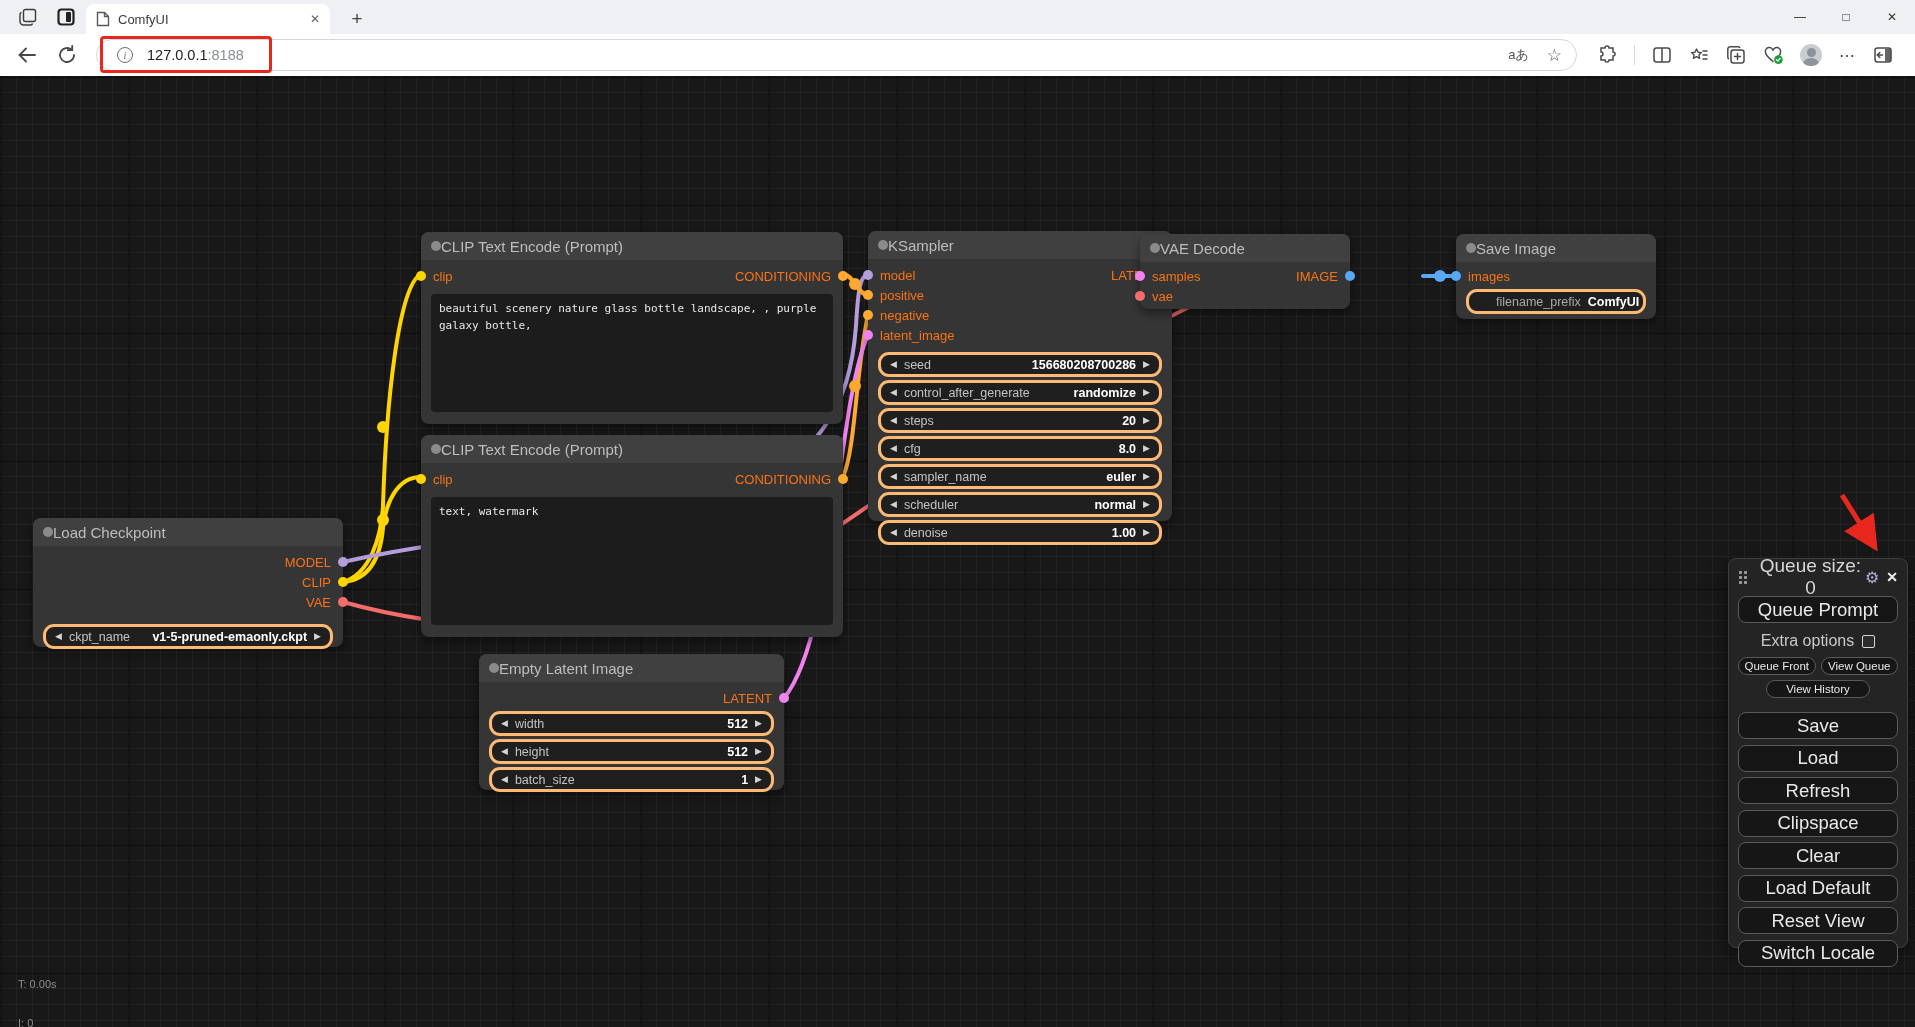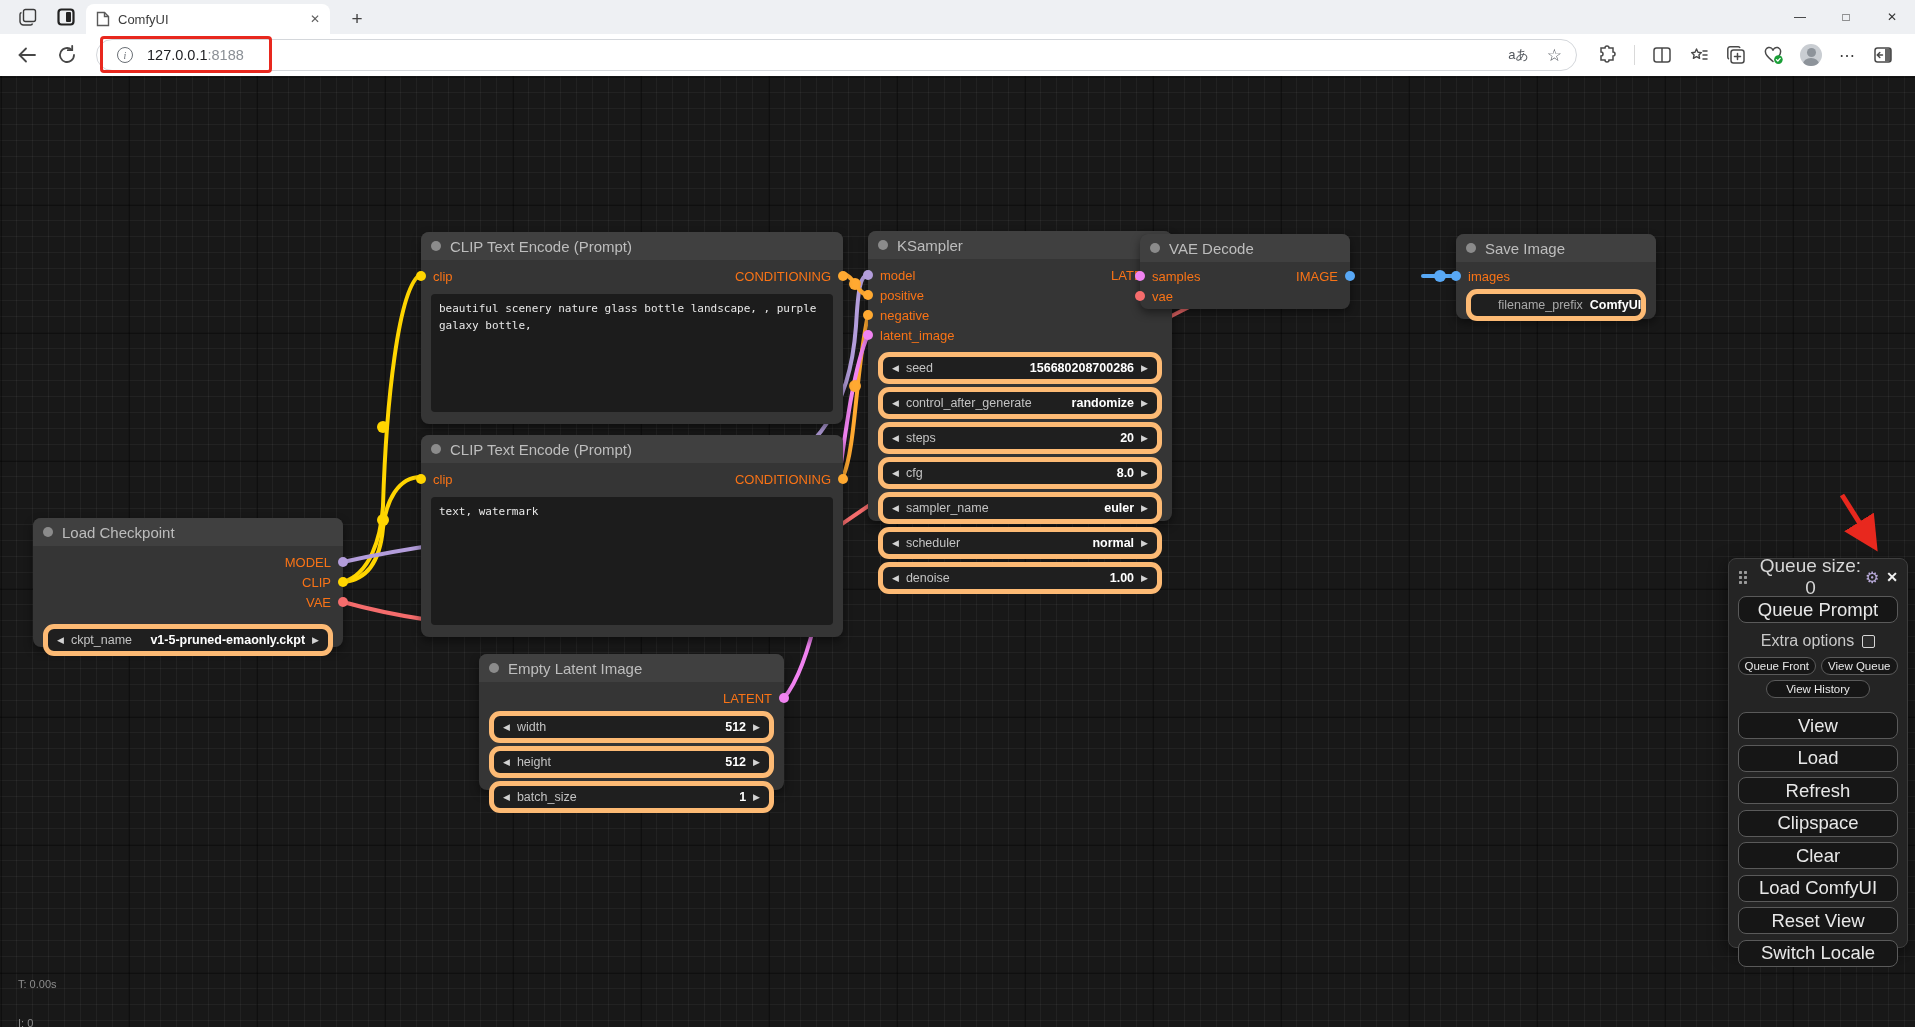--- a/index.html
+++ b/index.html
@@ -58,33 +58,33 @@
               linear-gradient(90deg, rgba(255,255,255,0.045) 1px, transparent 1px);
             background-size:128px 128px,128px 128px,16px 16px,16px 16px; }
   svg.wires { position:absolute; inset:0; z-index:1; }
   svg.anno  { position:absolute; inset:0; z-index:40; pointer-events:none; }
   .wire { fill:none; stroke-width:4; stroke-linecap:round; }
 
   
   .node { position:absolute; background:#353535; border-radius:8px; z-index:2;
           box-shadow:0 4px 10px rgba(0,0,0,.45); color:#ddd; }
   .node-header { height:28px; background:#404040; border-radius:8px 8px 0 0; display:flex;
-                 align-items:center; padding:0 10px; gap:9px; }
+                 align-items:center; padding:0 10px; }
   .node-title { font-size:15px; color:#bdbdbd; white-space:nowrap; }
   .title-dot { width:10px; height:10px; border-radius:50%; background:#8b8b8b; flex:none; }
   .ports { padding-top:6px; }
   .ports.tight { padding-top:4px; }
   .port-row { height:20px; position:relative; display:flex; align-items:center;
               padding:0 12px; font-size:13px; color:#f97316; }
   .port-row .out-label { margin-left:auto; }
   .pdot { width:10px; height:10px; border-radius:50%; position:absolute; top:5px; background:#888; }
   .pdot.in  { left:-5px; }
   .pdot.out { right:-5px; }
 
-  .widget { height:32px; margin:3px 10px 0 10px; background:#1f1f1f; border:5px solid #fdba74;
+  .widget { height:25px; margin:3px 10px 0 10px; background:#1f1f1f; border:3px solid #fdba74;
             border-radius:11px; display:flex; align-items:center; padding:0 9px; gap:7px;
             font-size:12.5px; }
   .widget .arrow { font-size:9px; color:#d3d3d3; line-height:1; }
   .widget .wlabel { color:#c3c3c3; }
   .widget .wvalue { margin-left:auto; color:#ffffff; font-weight:bold; }
   .widget.no-arrows .wlabel { color:#a9a9a9; margin-left:18px; }
   .widget.no-arrows .wvalue { margin-right:26px; }
 
   .prompt-box { display:block; margin:8px 10px; width:calc(100% - 20px); background:#1c1c1c;
                 border:none; border-radius:4px; resize:none; color:#e8e8e8; padding:7px 8px;
@@ -466,26 +466,26 @@
       <span class="checkbox"></span>
     </div>
     <div class="small-row">
       <button class="mbtn small">Queue Front</button>
       <button class="mbtn small">View Queue</button>
     </div>
     <div class="history-row">
       <button class="mbtn small">View History</button>
     </div>
     <div class="big-stack">
-      <button class="mbtn big">View</button>
+      <button class="mbtn big">Save</button>
       <button class="mbtn big">Load</button>
       <button class="mbtn big">Refresh</button>
       <button class="mbtn big">Clipspace</button>
       <button class="mbtn big">Clear</button>
-      <button class="mbtn big">Load ComfyUI</button>
+      <button class="mbtn big">Load Default</button>
       <button class="mbtn big">Reset View</button>
       <button class="mbtn big">Switch Locale</button>
     </div>
   </div>
 
   <div class="stats">
     <div>T: 0.00s</div>
     <div>I: 0</div>
     
     

